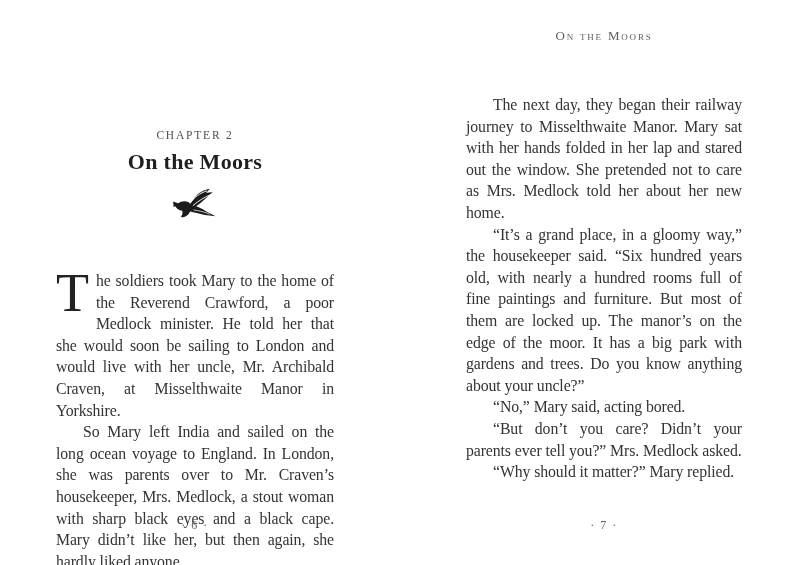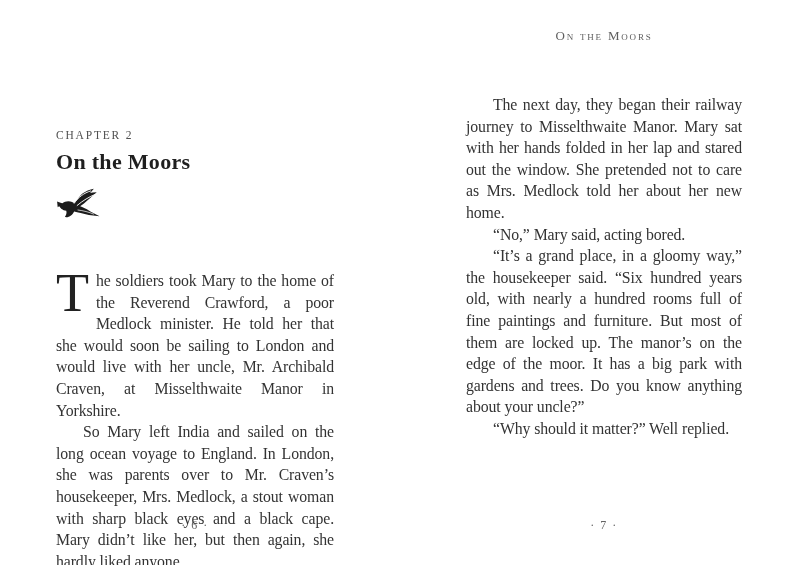--- a/index.html
+++ b/index.html
@@ -15,20 +15,21 @@
     width: 810px; height: 565px;
     background: #ffffff;
   }
   .page { position: absolute; top: 0; height: 456px; }
   .page-left  { left: 56px;  width: 278px; }
   .page-right { left: 466px; width: 276px; }
 
   
   .chapter-head {
     position: absolute; top: 129px; left: 0; width: 100%;
+    text-align: center;
   }
   .chapter-label {
     font-size: 11.5px;
     letter-spacing: 1.8px;
     color: #4f4f4f;
   }
   .chapter-title {
     margin: 8px 0 0 0;
     font-size: 22px;
     font-weight: bold;
@@ -112,21 +113,22 @@
 
     <footer class="page-number">· 6 ·</footer>
   </section>
 
   <section class="page page-right">
 
     <header class="running-header">On the Moors</header>
 
     <div class="body-text body-right">
       <p class="para indent">The next day, they began their railway journey to Misselthwaite Manor. Mary sat with her hands folded in her lap and stared out the window. She pretended not to care as Mrs. Medlock told her about her new home.</p>
+      <p class="para indent">“It’s a grand place, in a gloomy way,” the housekeeper said. “Six hundred years old, with nearly a hundred rooms full of fine paintings and furniture. But most of them are locked up. The manor’s on the edge of the moor. It has a big park with gardens and trees. Do you know anything about your uncle?”</p>
       <p class="para indent">“No,” Mary said, acting bored.</p>
-      <p class="para indent">“It’s a grand place, in a gloomy way,” the housekeeper said. “Six hundred years old, with nearly a hundred rooms full of fine paintings and furniture. But most of them are locked up. The manor’s on the edge of the moor. It has a big park with gardens and trees. Do you know anything about your uncle?”</p>
-      <p class="para indent">“Why should it matter?” Well replied.</p>
+      <p class="para indent">“But don’t you care? Didn’t your parents ever tell you?” Mrs. Medlock asked.</p>
+      <p class="para indent">“Why should it matter?” Mary replied.</p>
     </div>
 
     <footer class="page-number">· 7 ·</footer>
   </section>
 
 </div>
 
 </body></html>

